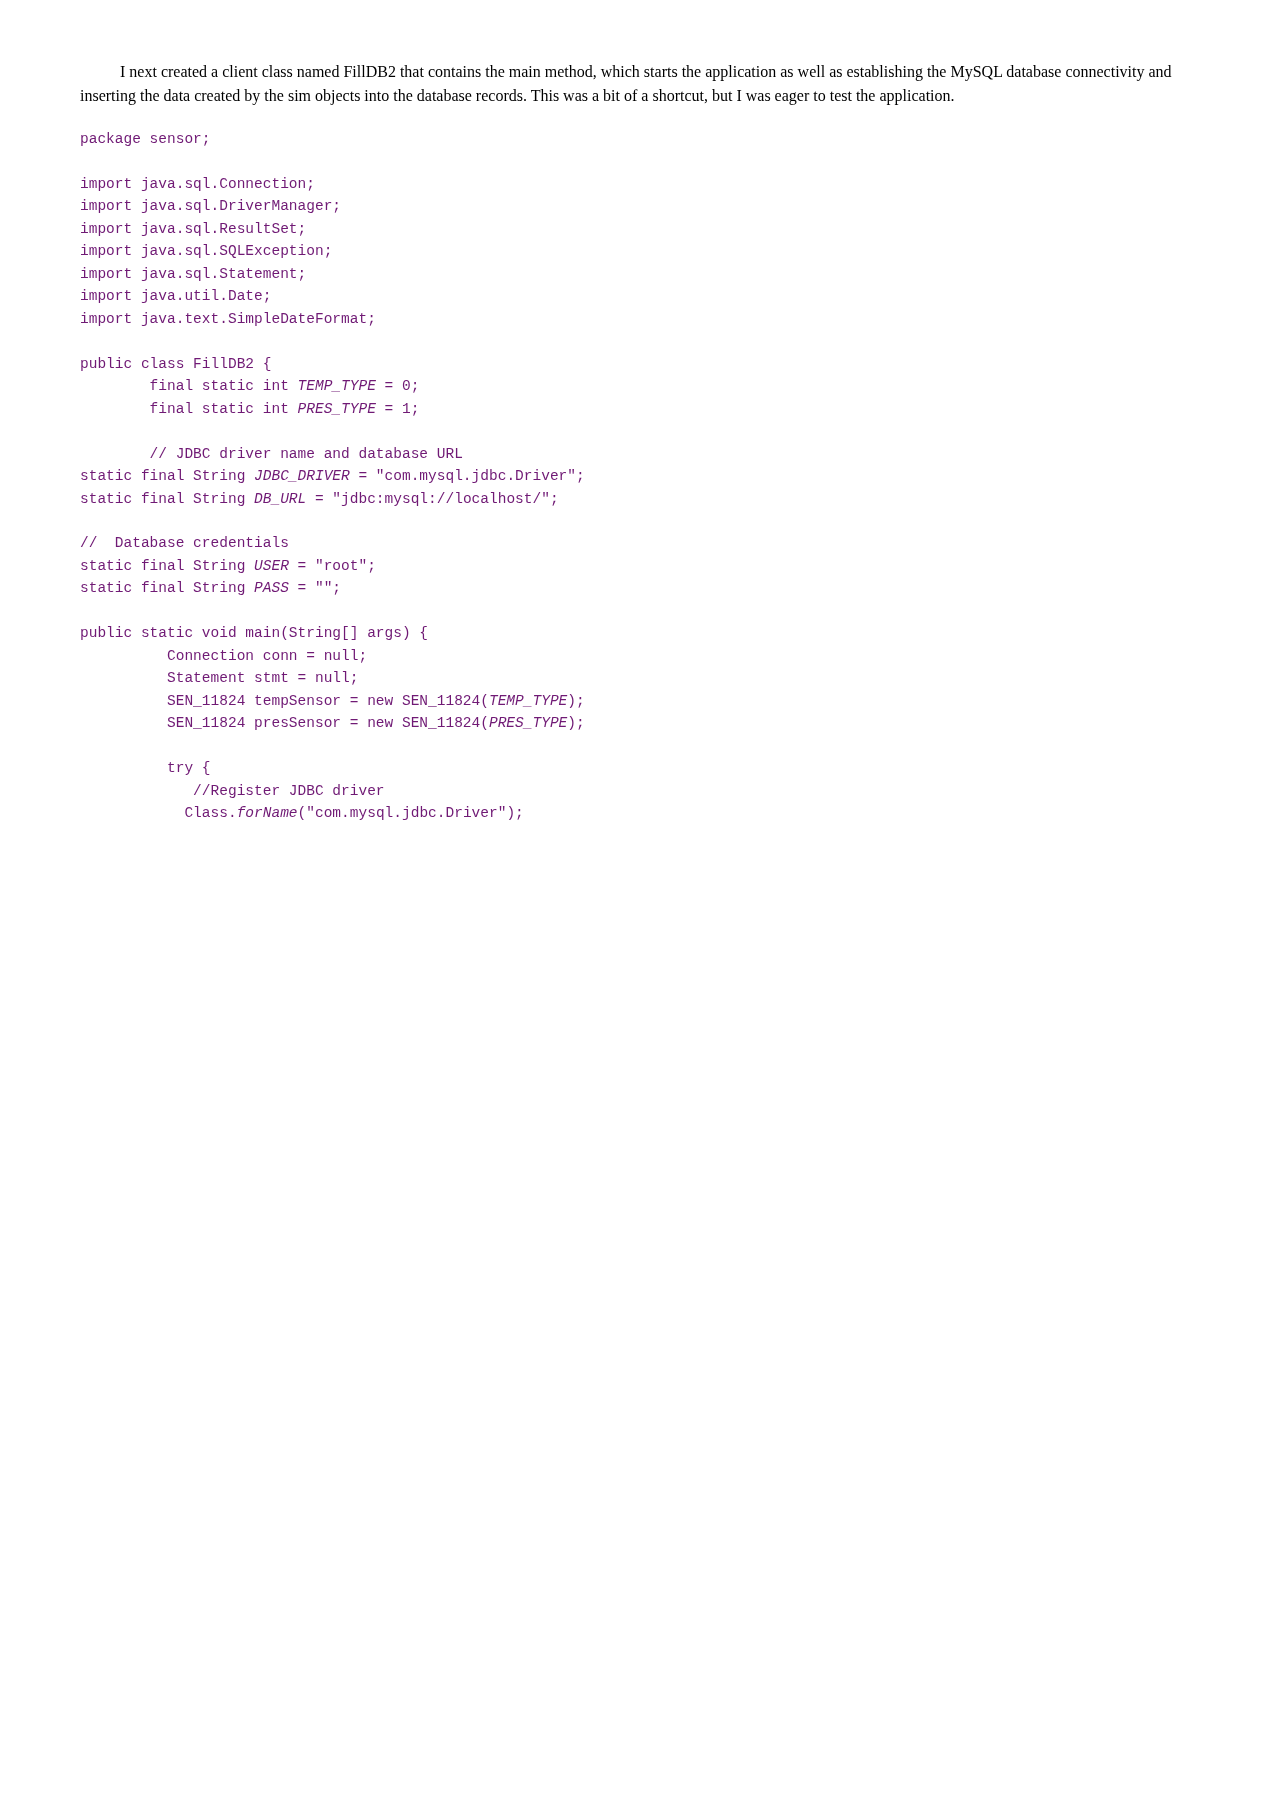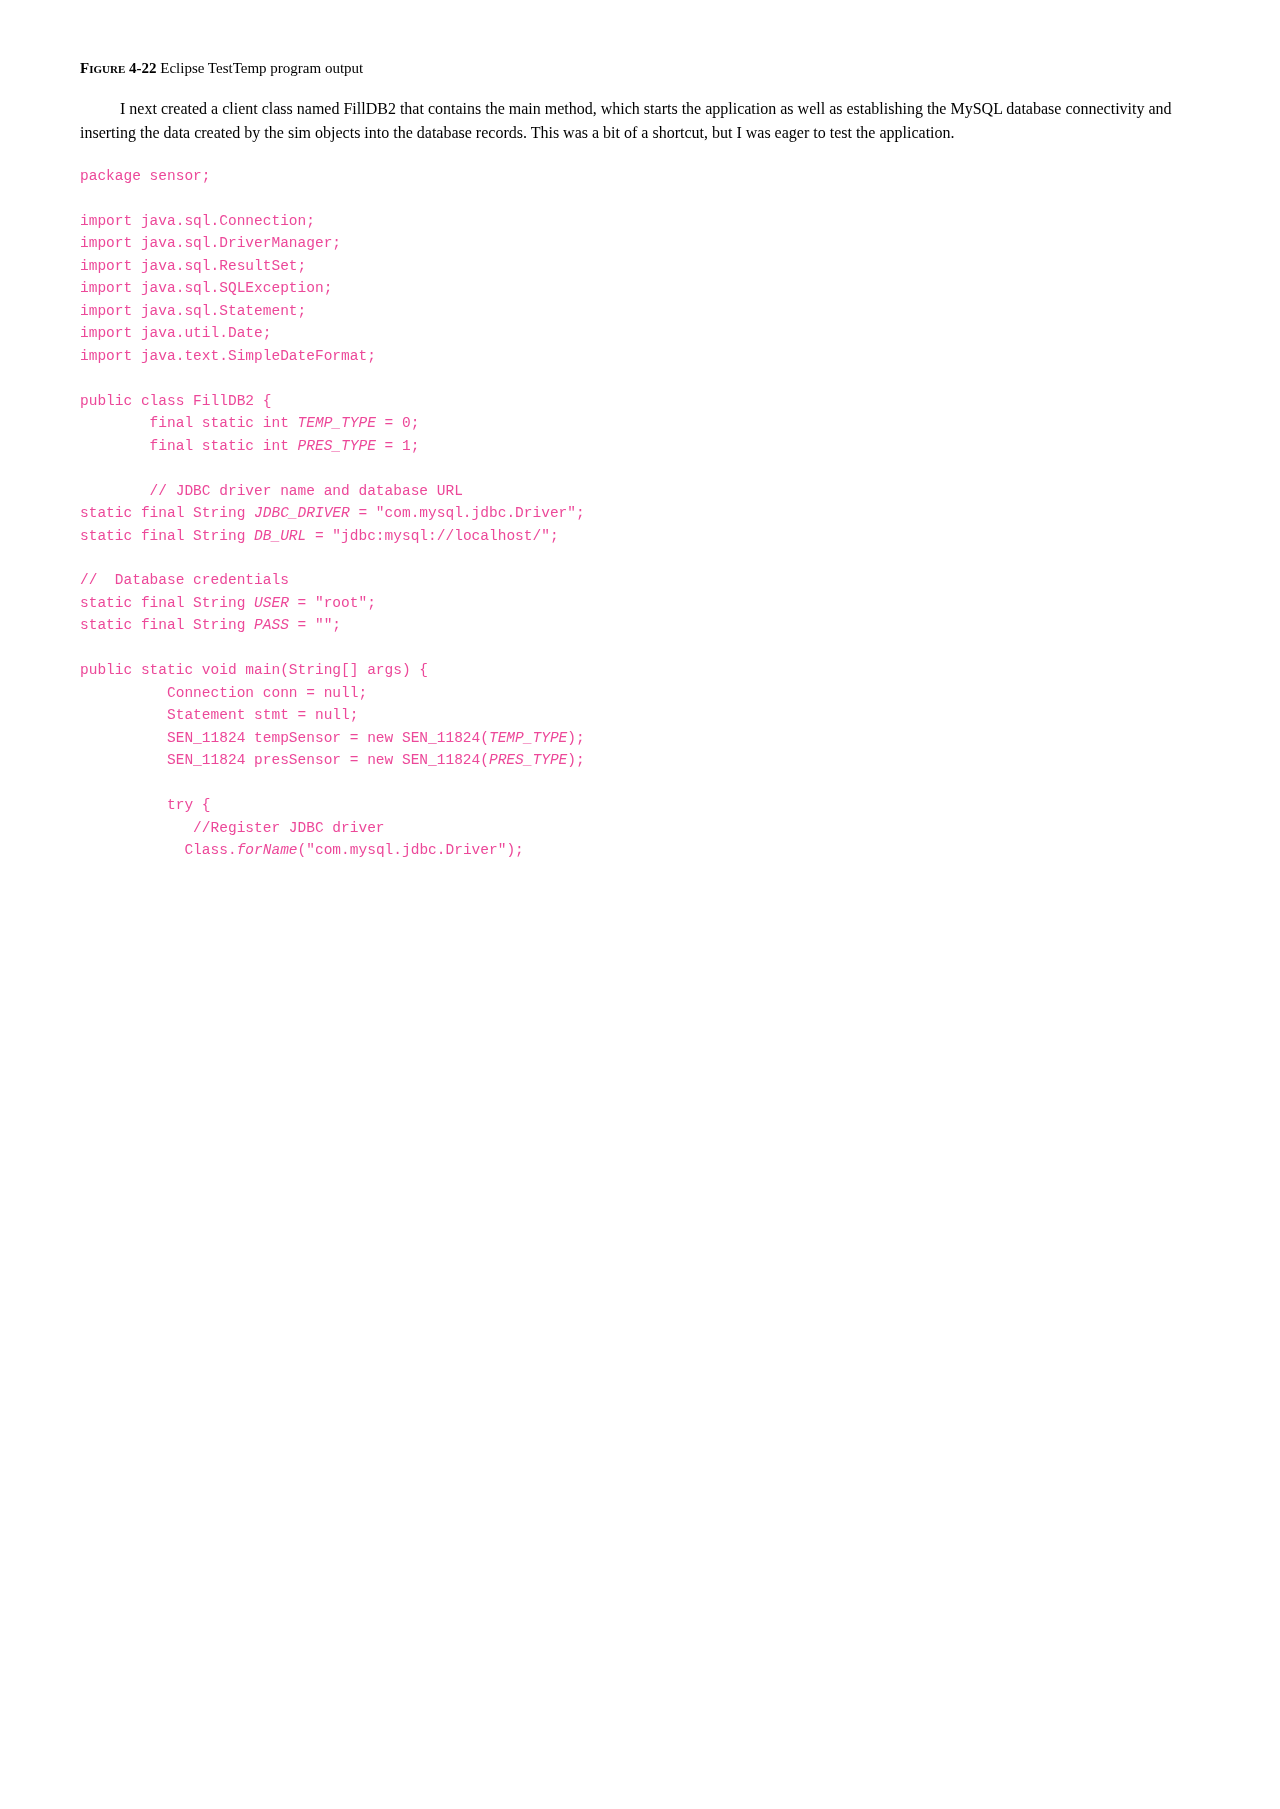--- a/index.html
+++ b/index.html
@@ -36,29 +36,26 @@
       margin-bottom: 12px;
       text-indent: 40px;
     }
 
     .code-block {
       font-family: 'Courier New', Courier, monospace;
       font-size: 14.5px;
       line-height: 1.55;
       white-space: pre;
       margin-top: 20px;
-      color: #ec4899;
+      color: #701a75;
     }
   </style>
 </head>
 <body>
 
 <div>
 
-  <p class="figure-caption">
-    <span class="figure-label">Figure 4-22</span><span> Eclipse TestTemp program output</span>
-  </p>
 
   <p class="body-text">I next created a client class named FillDB2 that contains the main method, which starts the application as well as establishing the MySQL database connectivity and inserting the data created by the sim objects into the database records. This was a bit of a shortcut, but I was eager to test the application.</p>
 
   <div class="code-block" id="code-container"><div><span>package sensor;</span></div><div style="height: 1.55em; display: block;"></div><div><span>import java.sql.Connection;</span></div><div><span>import java.sql.DriverManager;</span></div><div><span>import java.sql.ResultSet;</span></div><div><span>import java.sql.SQLException;</span></div><div><span>import java.sql.Statement;</span></div><div><span>import java.util.Date;</span></div><div><span>import java.text.SimpleDateFormat;</span></div><div style="height: 1.55em; display: block;"></div><div><span>public class FillDB2 {</span></div><div><span>        final static int </span><em>TEMP_TYPE</em><span> = 0;</span></div><div><span>        final static int </span><em>PRES_TYPE</em><span> = 1;</span></div><div style="height: 1.55em; display: block;"></div><div><span>        // JDBC driver name and database URL</span></div><div><span>static final String </span><em>JDBC_DRIVER</em><span> = "com.mysql.jdbc.Driver";</span></div><div><span>static final String </span><em>DB_URL</em><span> = "jdbc:mysql://localhost/";</span></div><div style="height: 1.55em; display: block;"></div><div><span>//  Database credentials</span></div><div><span>static final String </span><em>USER</em><span> = "root";</span></div><div><span>static final String </span><em>PASS</em><span> = "";</span></div><div style="height: 1.55em; display: block;"></div><div><span>public static void main(String[] args) {</span></div><div><span>          Connection conn = null;</span></div><div><span>          Statement stmt = null;</span></div><div><span>          SEN_11824 tempSensor = new SEN_11824(</span><em>TEMP_TYPE</em><span>);</span></div><div><span>          SEN_11824 presSensor = new SEN_11824(</span><em>PRES_TYPE</em><span>);</span></div><div style="height: 1.55em; display: block;"></div><div><span>          try {</span></div><div><span>             //Register JDBC driver</span></div><div><span>            Class.</span><em>forName</em><span>("com.mysql.jdbc.Driver");</span></div></div>
 
 </div>
 
 </body></html>

